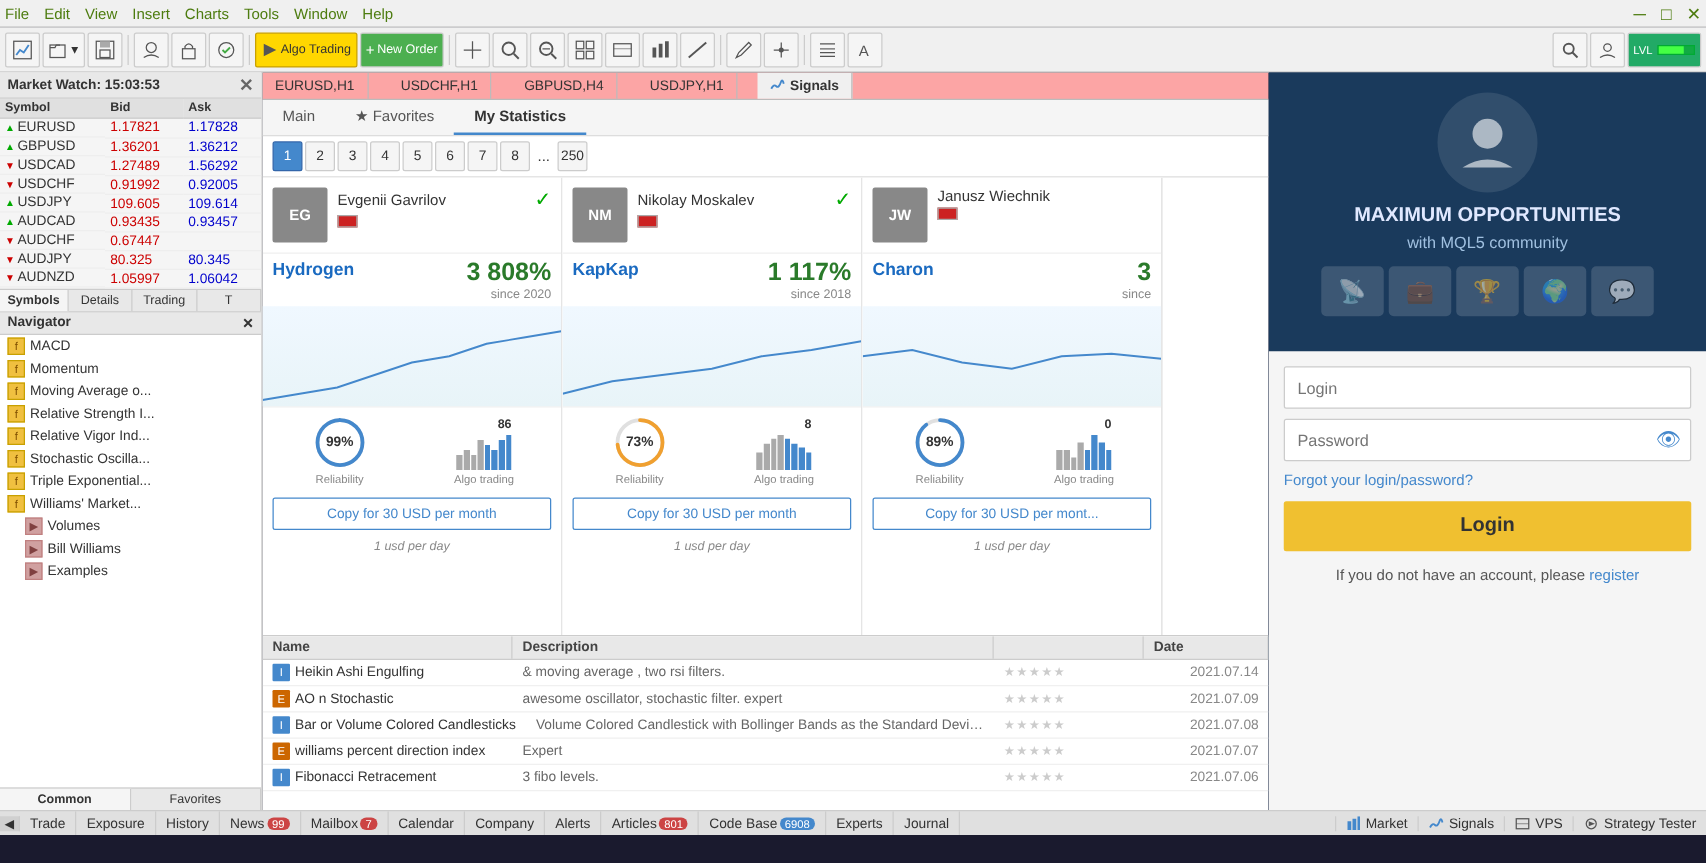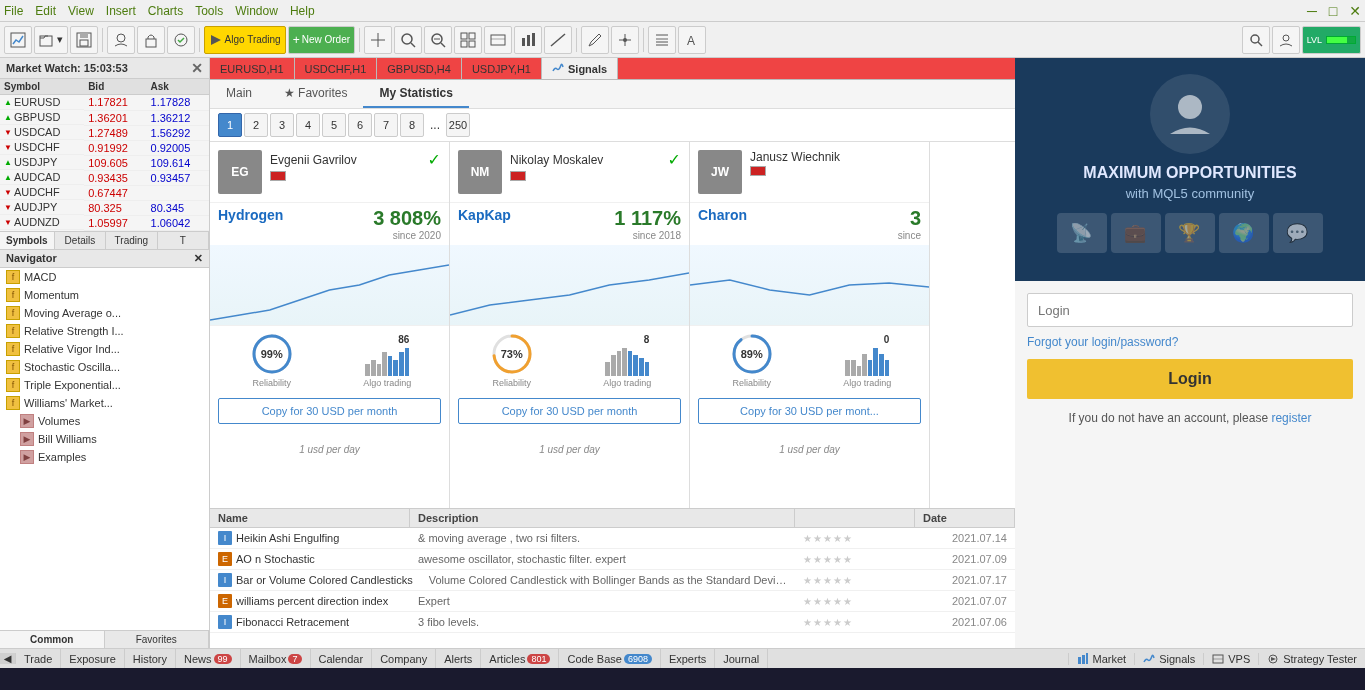--- a/index.html
+++ b/index.html
@@ -42,21 +42,21 @@
 
     
     .navigator { flex: 1; overflow: hidden; display: flex; flex-direction: column; }
     .nav-header { display: flex; align-items: center; justify-content: space-between; background: #e8e8e8; padding: 2px 6px; border-bottom: 1px solid #ccc; font-size: 11px; font-weight: bold; }
     .nav-tree { flex: 1; overflow-y: auto; font-size: 11px; background: #fff; }
     .nav-item { padding: 2px 6px; cursor: pointer; display: flex; align-items: center; gap: 4px; }
     .nav-item-icon { width: 14px; height: 14px; background: #f0c040; border: 1px solid #c8a000; font-size: 9px; display: flex; align-items: center; justify-content: center; color: #805000; }
     .nav-folder { padding: 2px 4px; cursor: pointer; display: flex; align-items: center; gap: 4px; font-size: 11px; }
 
     
-    .chart-tabs { display: flex; align-items: center; background: #ef4444; border-bottom: 1px solid #bbb; height: 22px; overflow: hidden; }
+    .chart-tabs { display: flex; align-items: center; background: #fca5a5; border-bottom: 1px solid #bbb; height: 22px; overflow: hidden; gap: 16px; }
     .chart-tab { padding: 2px 10px; font-size: 11px; cursor: pointer; border-right: 1px solid #bbb; height: 22px; display: flex; align-items: center; white-space: nowrap; }
     .chart-tab.active { background: #f0f0f0; font-weight: bold; }
     .signals-tab { background: #e8f0ff; display: flex; align-items: center; gap: 4px; padding: 2px 10px; }
 
     
     .signal-panel { background: white; flex: 1; overflow: hidden; display: flex; flex-direction: column; }
     .signal-panel-header { display: flex; border-bottom: 1px solid #ddd; background: #f5f5f5; }
     .signal-tab-btn { padding: 6px 16px; font-size: 12px; cursor: pointer; border-bottom: 2px solid transparent; color: #555; }
     .signal-tab-btn.active { border-bottom: 2px solid #4488cc; color: #333; font-weight: bold; }
 
@@ -78,21 +78,21 @@
     .signal-verified { color: #00aa00; font-size: 16px; }
     .signal-percent { font-size: 20px; font-weight: bold; color: #2a7a2a; }
     .signal-since { font-size: 10px; color: #888; }
     .signal-chart-area { height: 80px; background: linear-gradient(180deg, #f0f8ff 0%, #e8f4f8 100%); position: relative; overflow: hidden; }
     .signal-stats { display: flex; padding: 6px 8px; gap: 8px; border-top: 1px solid #f0f0f0; align-items: flex-end; }
     .signal-stat { display: flex; flex-direction: column; align-items: center; flex: 1; }
     .signal-stat-label { font-size: 9px; color: #888; margin-top: 2px; text-align: center; }
     .signal-stat-bars { display: flex; align-items: flex-end; gap: 1px; height: 30px; }
     .signal-bar { width: 5px; background: #aaa; }
     .signal-bar.active { background: #4488cc; }
-    .signal-copy-btn { margin: 4px 8px 20px; padding: 6px; background: white; border: 1px solid #4488cc; color: #4488cc; text-align: center; font-size: 11px; cursor: pointer; border-radius: 2px; }
+    .signal-copy-btn { margin: 4px 8px 8px; padding: 6px; background: white; border: 1px solid #4488cc; color: #4488cc; text-align: center; font-size: 11px; cursor: pointer; border-radius: 2px; }
     .signal-copy-sub { text-align: center; font-size: 10px; color: #888; padding-bottom: 4px; font-style: italic; }
 
     
     .right-panel { width: 350px; min-width: 350px; background: #1a3a5c; display: flex; flex-direction: column; overflow: hidden; }
     .mql5-banner { background: #1a3a5c; display: flex; flex-direction: column; align-items: center; padding: 16px; color: white; }
     .mql5-icon-area { width: 80px; height: 80px; background: rgba(255,255,255,0.1); border-radius: 50%; display: flex; align-items: center; justify-content: center; margin-bottom: 10px; }
     .mql5-title { font-size: 16px; font-weight: bold; color: #e0e8ff; text-align: center; margin-bottom: 4px; }
     .mql5-subtitle { font-size: 13px; color: #a0c0e0; text-align: center; margin-bottom: 12px; }
     .mql5-images { display: flex; gap: 4px; flex-wrap: wrap; justify-content: center; margin-bottom: 12px; }
     .mql5-img-placeholder { width: 50px; height: 40px; background: rgba(255,255,255,0.15); border-radius: 4px; display: flex; align-items: center; justify-content: center; color: rgba(255,255,255,0.5); font-size: 18px; }
@@ -737,21 +737,21 @@
     <div class="bottom-td" style="flex:1;">Volume Colored Candlestick with Bollinger Bands as the Standard Deviation</div>
     <div class="bottom-td" style="width:120px;">
       <div class="star-rating">
                 <span class="star">★</span>
                 <span class="star">★</span>
                 <span class="star">★</span>
                 <span class="star">★</span>
                 <span class="star">★</span>
               </div>
     </div>
-    <div class="bottom-td" style="width:100px;text-align:right;">2021.07.17</div>
+    <div class="bottom-td" style="width:100px;text-align:right;">2021.07.08</div>
   </div>
           <div class="bottom-tr">
     <div class="bottom-td">
       <div class="row-icon expert">E</div>
       <span>williams percent direction index</span>
     </div>
     <div class="bottom-td" style="flex:1;">Expert</div>
     <div class="bottom-td" style="width:120px;">
       <div class="star-rating">
                 <span class="star">★</span>
@@ -800,20 +800,24 @@
         <div class="mql5-img-placeholder">💼</div>
         <div class="mql5-img-placeholder">🏆</div>
         <div class="mql5-img-placeholder">🌍</div>
         <div class="mql5-img-placeholder">💬</div>
       </div>
     </div>
 
     <div class="login-form">
       <div class="login-input-wrap">
         <input type="text" placeholder="Login" style="width: 100%; height: 34px; border: 1px solid rgb(204, 204, 204); padding: 4px 10px; font-size: 13px; background: white; border-radius: 2px; color: rgb(153, 153, 153); outline: none;">
+      </div>
+      <div class="login-input-wrap" style="position:relative; margin-bottom:8px;">
+        <input type="password" placeholder="Password" style="width: 100%; height: 34px; border: 1px solid rgb(204, 204, 204); padding: 4px 30px 4px 10px; font-size: 13px; background: white; border-radius: 2px; color: rgb(153, 153, 153); outline: none;">
+        <span class="eye-icon">👁</span>
       </div>
       <a class="forgot-link">Forgot your login/password?</a>
       <button class="login-btn">Login</button>
       <div class="register-text">
         <span>If you do not have an account, please</span>
         <span class="register-link">register</span>
       </div>
     </div>
   </div>
 </div>

